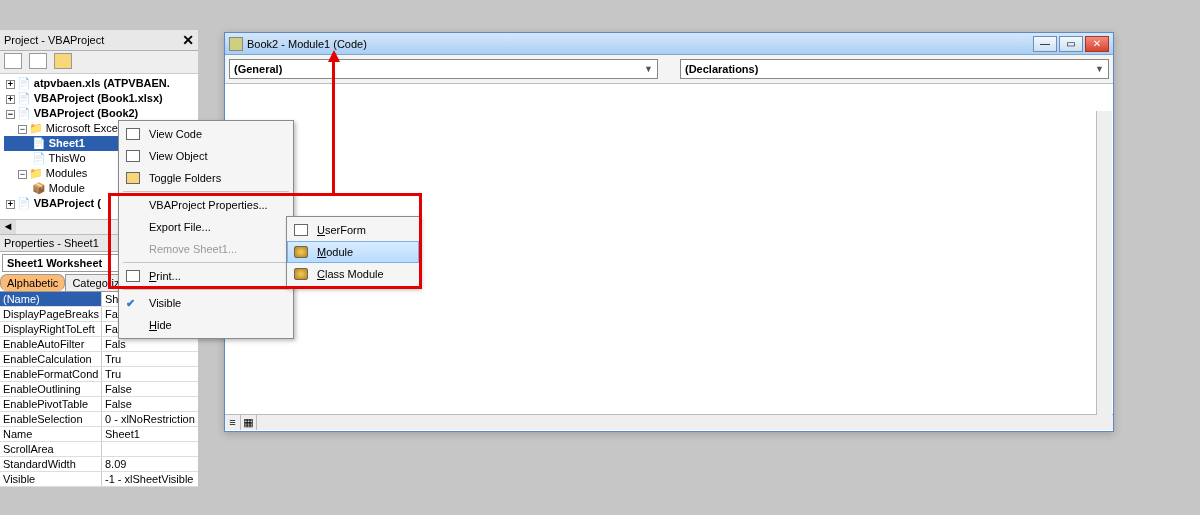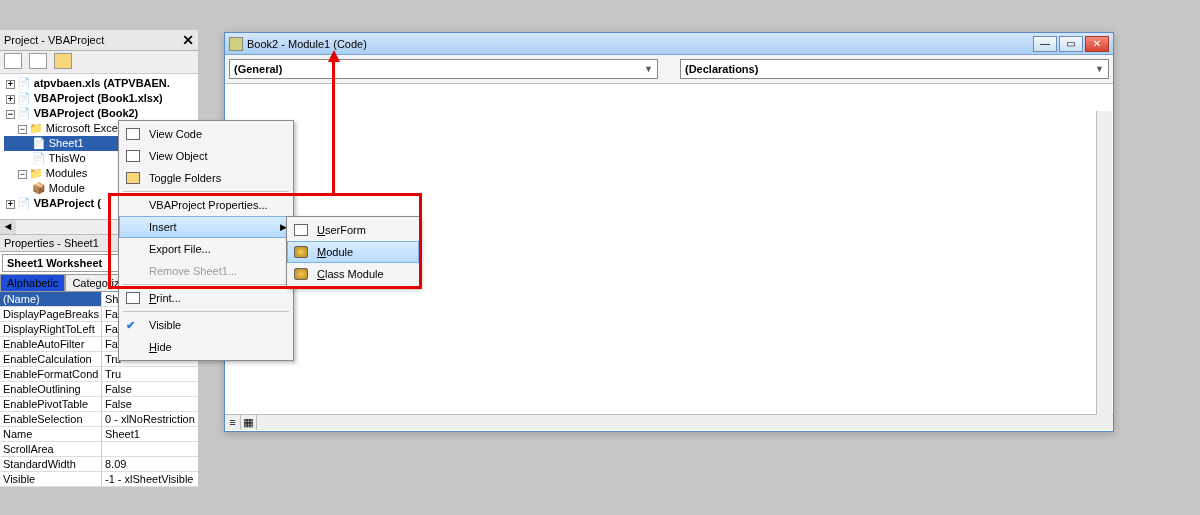--- a/index.html
+++ b/index.html
@@ -9,32 +9,32 @@
 .project-panel { position: absolute; left: 0; top: 0; width: 198px; background: #fff; margin-top: 30px; }
 .project-title { background: #e8e8e8; padding: 2px 4px; display: flex; justify-content: space-between; align-items: center; border-bottom: 1px solid #b0b0b0; }
 .project-title .close { font-weight: bold; font-size: 14px; cursor: pointer; }
 .toolbar { background: #eee; padding: 2px 4px; border-bottom: 1px solid #ccc; }
 .toolbar span { display: inline-block; width: 18px; height: 16px; margin-right: 4px; border: 1px solid #999; background: #fff; }
 .toolbar .folder { background: #f8d77a; }
 .tree { padding: 2px 0 8px 4px; line-height: 15px; background: #fff; }
 .tree-row { white-space: nowrap; padding: 0 2px; }
 .tree-row .exp { display: inline-block; width: 9px; height: 9px; border: 1px solid #888; text-align: center; line-height: 7px; font-size: 9px; margin-right: 2px; vertical-align: middle; }
 .tree-row.bold { font-weight: bold; }
-.tree-row.sel { background: #2b5fad; color: #fff; }
+.tree-row.sel { background: #2b5fad; color: #fff; font-weight: bold; }
 .indent1 { padding-left: 14px; }
 .indent2 { padding-left: 28px; }
 .scroll-row { border-top: 1px solid #bbb; border-bottom: 1px solid #bbb; background: #efefef; height: 16px; display: flex; justify-content: space-between; }
 .scroll-row .arrow { width: 16px; text-align: center; background: #ddd; }
 
 
 .props-title { background: #e8e8e8; padding: 2px 4px; border-bottom: 1px solid #b0b0b0; }
 .props-sub { padding: 2px 4px; border: 1px solid #999; margin: 2px; }
 .tabs { display: flex; }
 .tab { border: 1px solid #999; border-bottom: none; padding: 2px 6px; background: #eee; }
-.tab.active { background: #1d4ed8; }
+.tab.active { background: #fdba74; border-radius: 7px; }
 .prop-grid { border-top: 1px solid #999; }
 .prop-row { display: flex; border-bottom: 1px solid #ddd; }
 .prop-row .k { width: 102px; padding: 1px 3px; border-right: 1px solid #ccc; overflow: hidden; white-space: nowrap; }
 .prop-row .v { flex: 1; padding: 1px 3px; overflow: hidden; white-space: nowrap; }
 .prop-row.sel .k { background: #2b5fad; color: #fff; }
 
 
 .code-window { position: absolute; left: 224px; top: 32px; width: 890px; height: 400px; border: 1px solid #5a8bc5; background: #fff; box-shadow: 0 2px 8px rgba(0,0,0,0.2); }
 .cw-titlebar { background: linear-gradient(#d6e7fb, #a9cef3); height: 22px; display: flex; align-items: center; padding: 0 4px; border-bottom: 1px solid #7fa6d0; }
 .cw-titlebar .icon { width: 14px; height: 14px; background: #cfcf80; border: 1px solid #888; margin-right: 4px; }
@@ -208,25 +208,20 @@
       <div class="ic">
         <span style="background:#f8d77a"></span>
       </div>
       <span>Toggle Folders</span>
     </div>
   <div class="cm-sep"></div>
   <div class="cm-row">
       <div class="ic"></div>
       <span>VBAProject Properties...</span>
     </div>
-  <div class="cm-row hover">
-      <div class="ic"></div>
-      <span>Insert</span>
-      <span class="arrow">▶</span>
-    </div>
   <div class="cm-row">
       <div class="ic"></div>
       <span>Export File...</span>
     </div>
   <div class="cm-row" style="color:#999">
       <div class="ic"></div>
       <span>Remove Sheet1...</span>
     </div>
   <div class="cm-sep"></div>
   <div class="cm-row">

